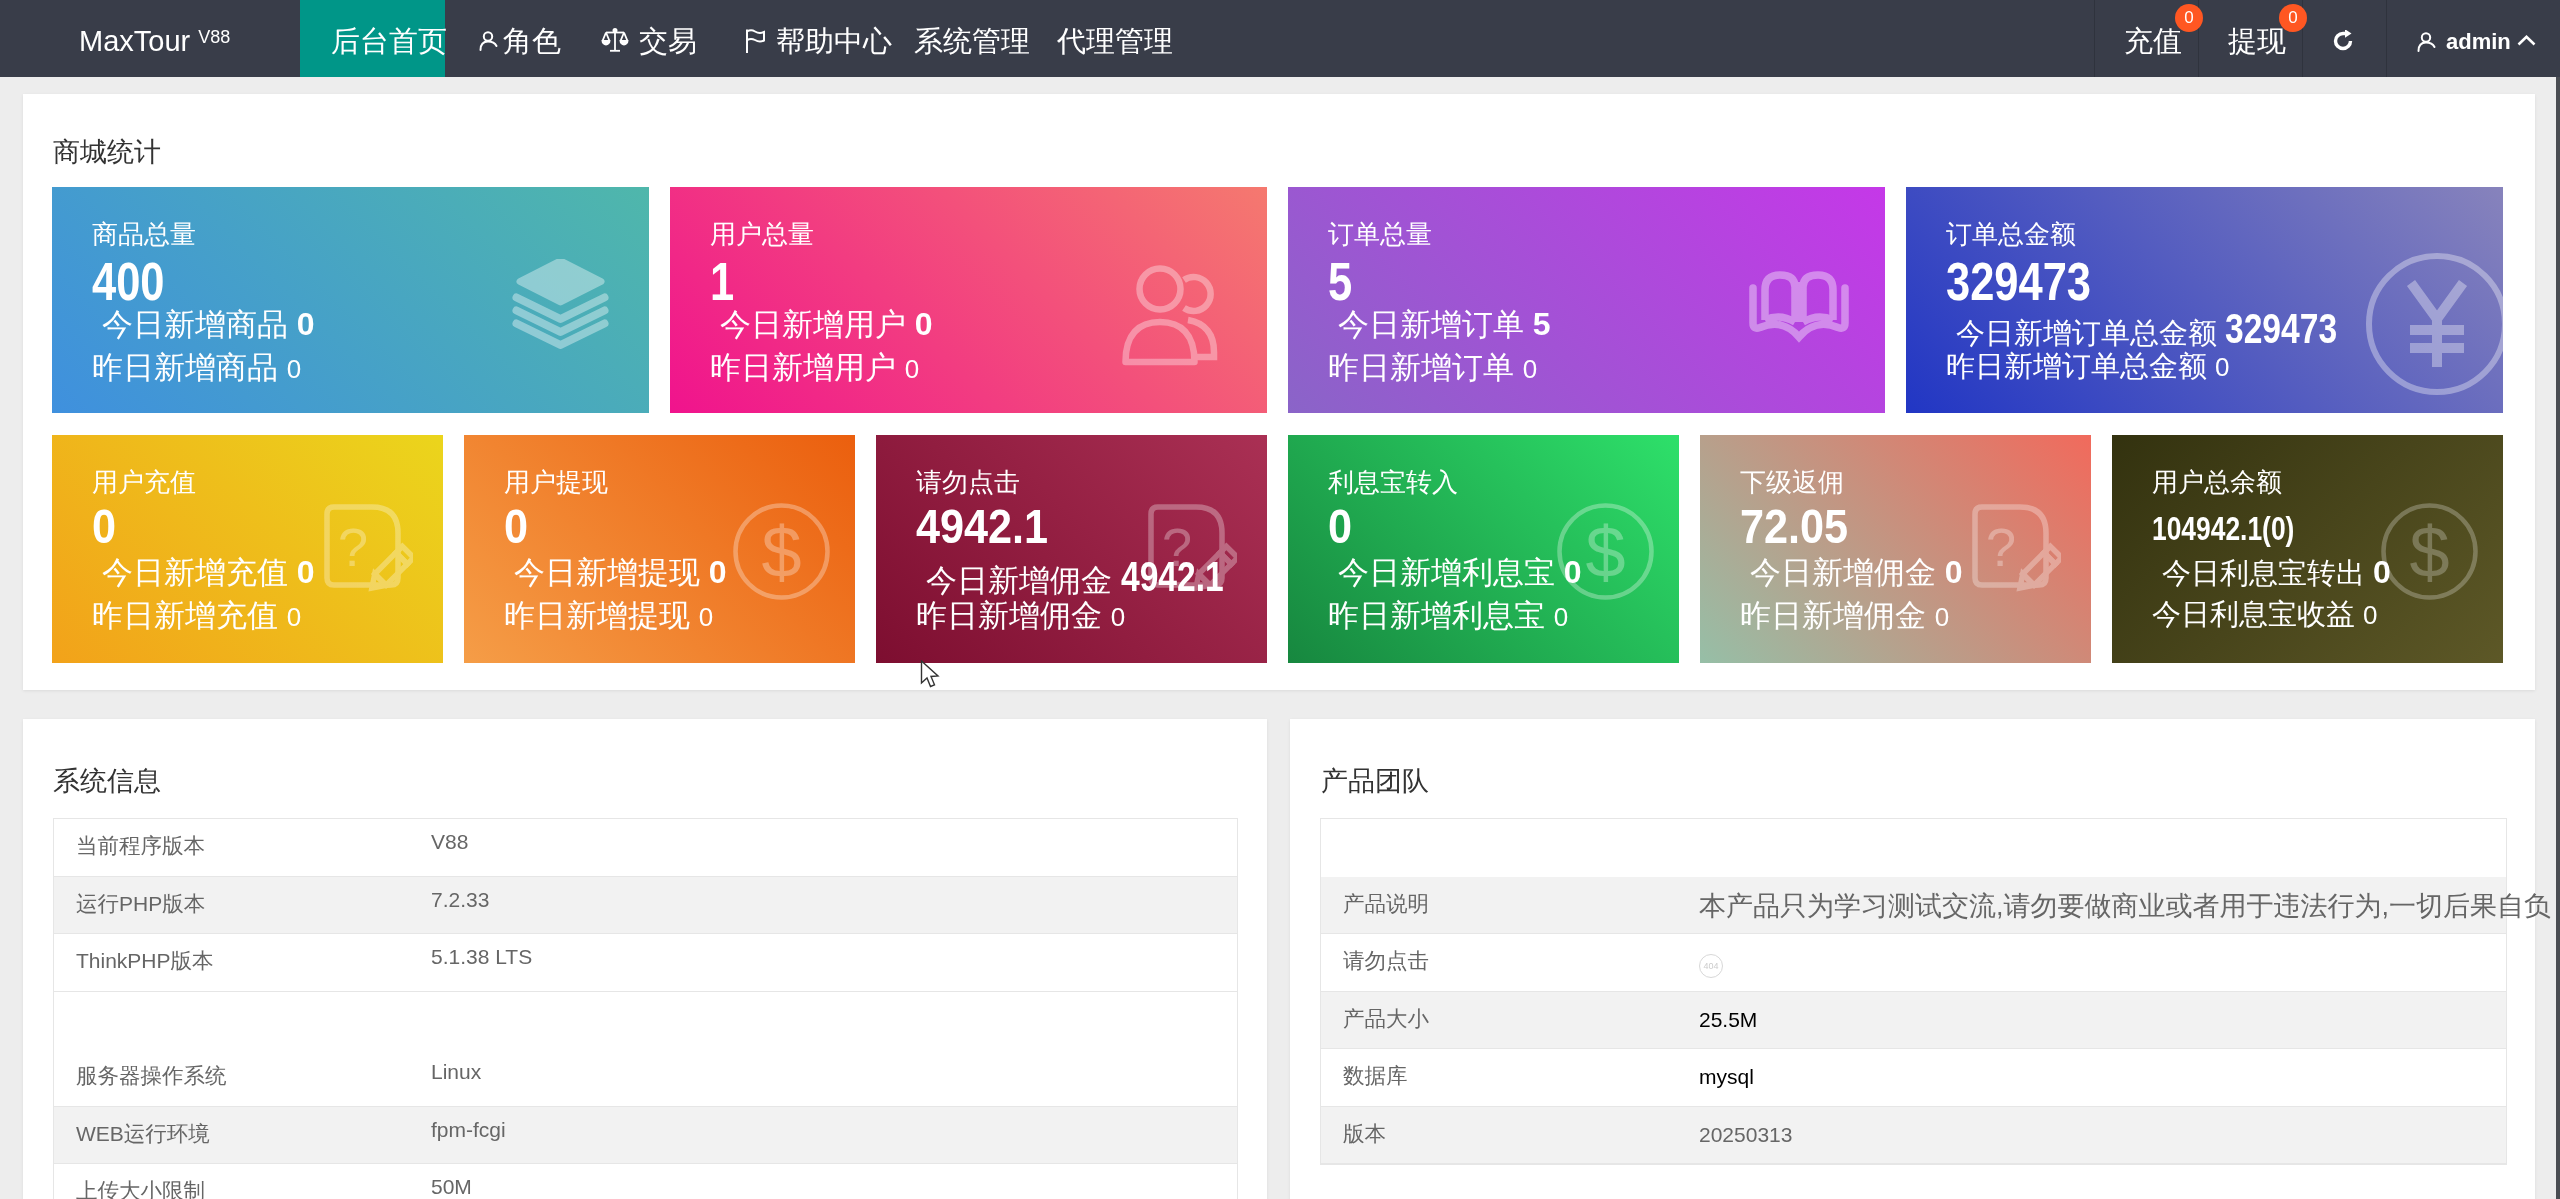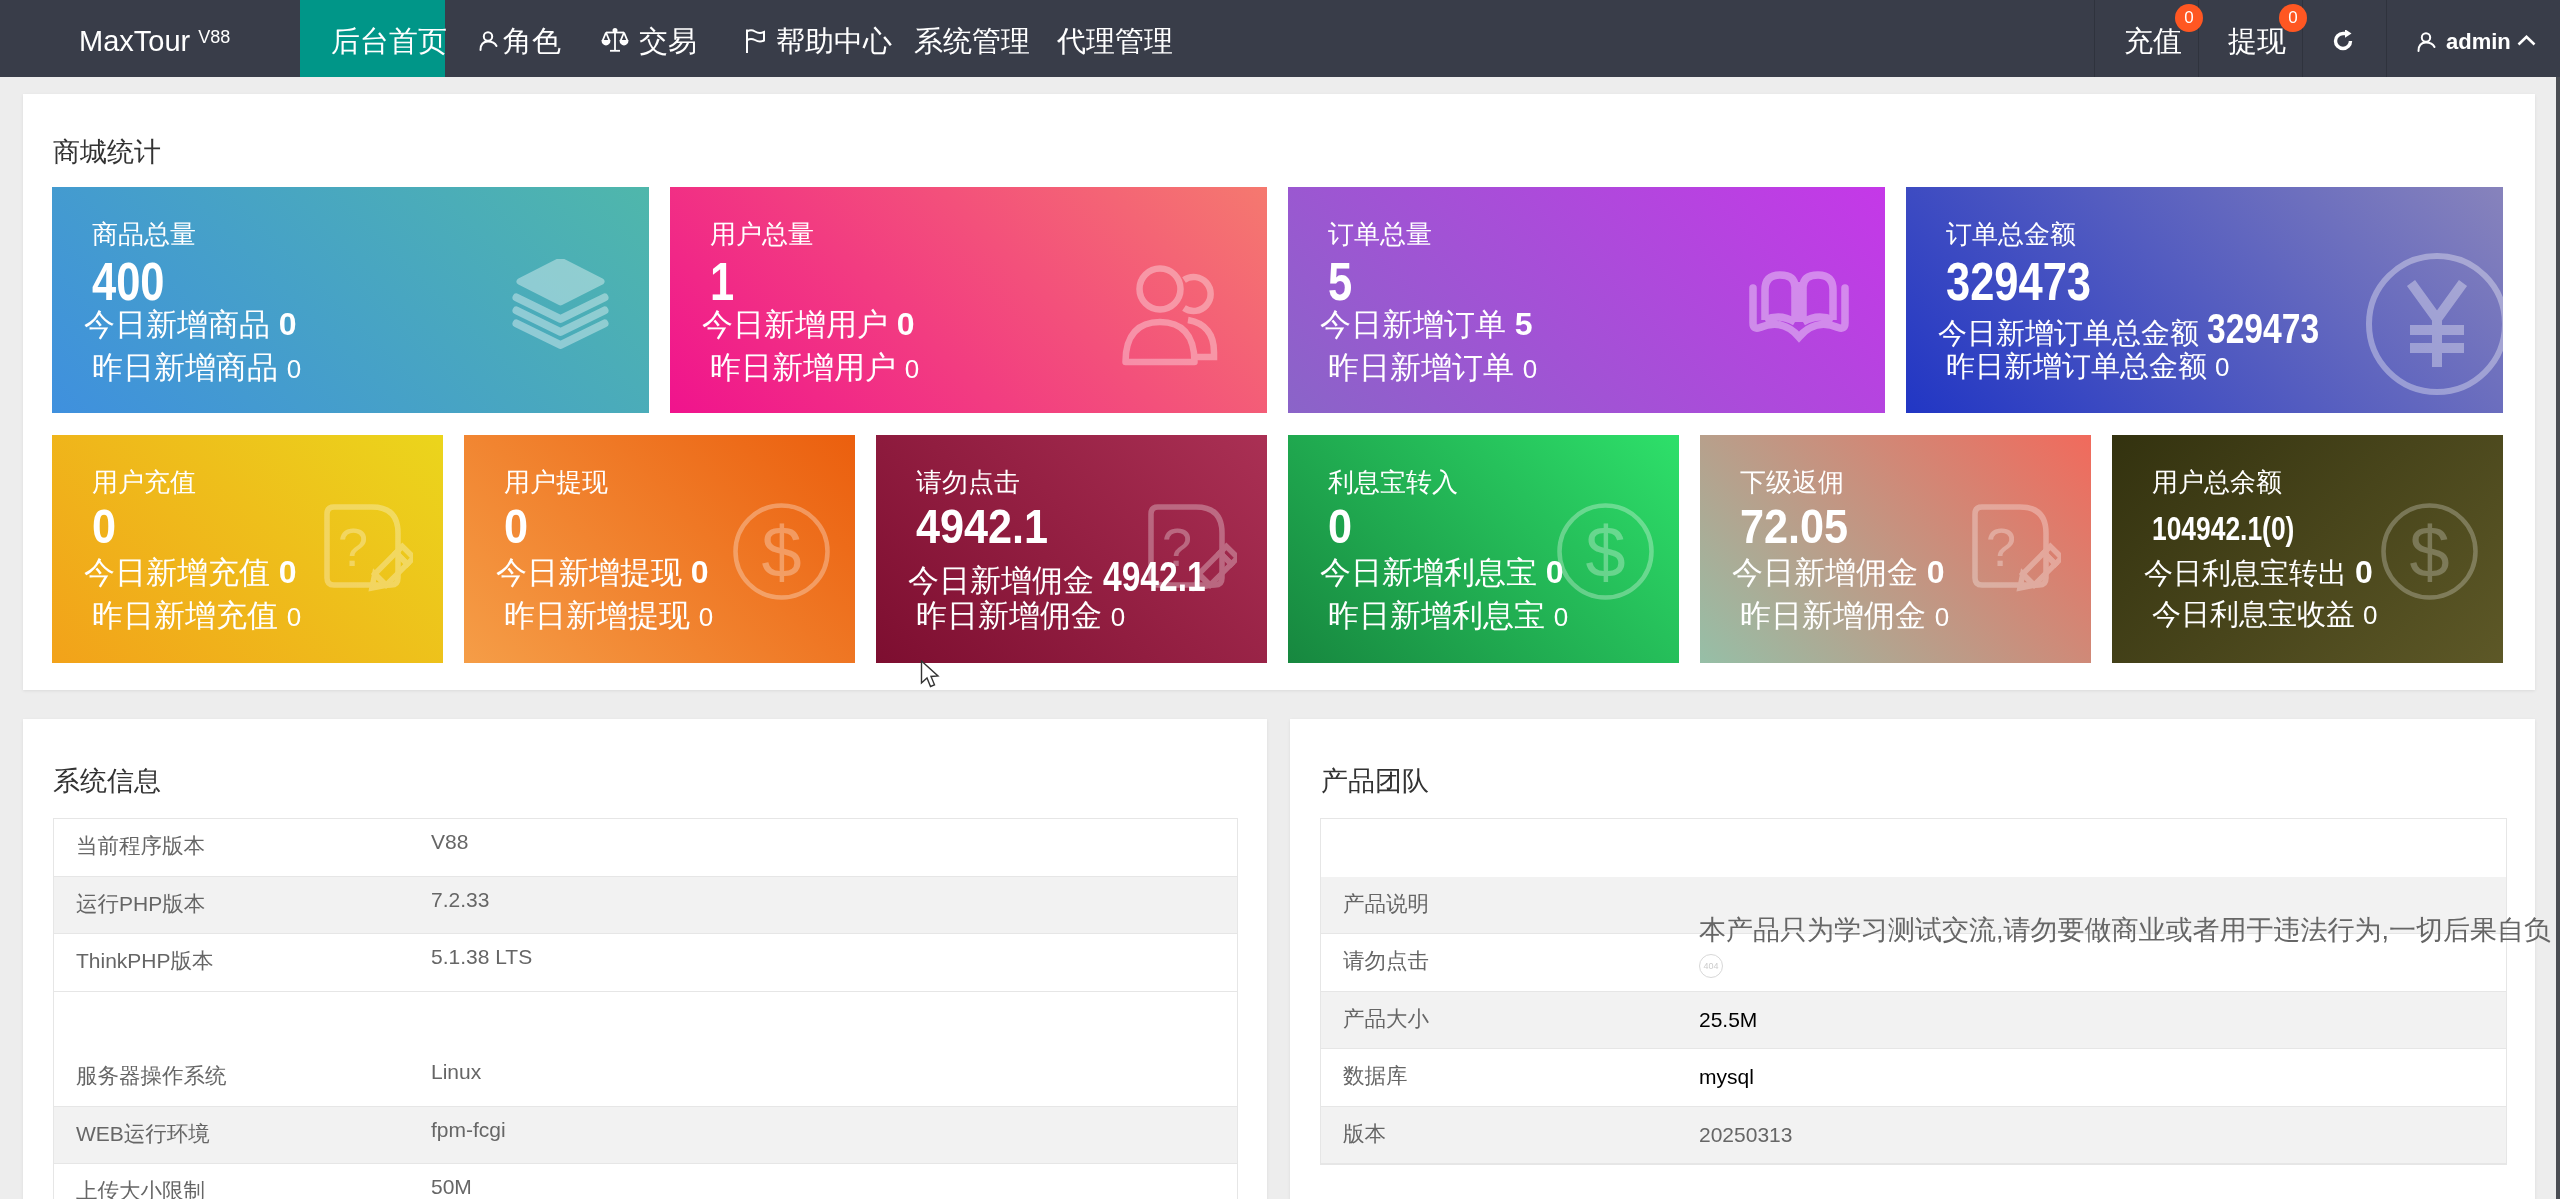--- a/index.html
+++ b/index.html
@@ -12,21 +12,21 @@
 #nav .sep{position:absolute;top:0;width:1px;height:77px;background:#2f333d;}
 .badge{position:absolute;width:28px;height:28px;border-radius:14px;background:#ff5722;color:#fff;
   font-size:17px;line-height:28px;text-align:center;letter-spacing:0;}
 
 .panel{position:absolute;background:#fff;box-shadow:0 1px 3px rgba(0,0,0,0.08);}
 .ptitle{position:absolute;font-size:27px;color:#333;letter-spacing:0;white-space:nowrap;}
 
 .card{position:absolute;color:#fff;overflow:hidden;}
 .card .ct{position:absolute;left:40px;top:30px;font-size:26px;letter-spacing:0;white-space:nowrap;}
 .card .num{position:absolute;left:40px;top:66px;font-size:53px;font-weight:bold;letter-spacing:0;transform:scaleX(.82);transform-origin:0 0;white-space:nowrap;line-height:1.1;}
-.card .l3{position:absolute;left:32px;top:121px;font-size:31px;letter-spacing:0;white-space:nowrap;line-height:1;text-align:center;}
+.card .l3{position:absolute;left:50px;top:121px;font-size:31px;letter-spacing:0;white-space:nowrap;line-height:1;text-align:center;}
 .card .l4{position:absolute;left:40px;top:165px;font-size:31px;letter-spacing:0;white-space:nowrap;line-height:1;}
 .card .l3 b{font-size:32px;letter-spacing:0;}
 .card .l4 .n{font-size:26px;letter-spacing:0;}
 .card .icon{position:absolute;opacity:1;}
 
 .tbl{position:absolute;border:1px solid #e6e6e6;}
 .trow{position:absolute;left:0;width:100%;border-bottom:1px solid #e6e6e6;box-sizing:border-box;}
 .trow.g{background:#f2f2f2;}
 .tlabel{position:absolute;left:22px;font-size:21.5px;color:#666;letter-spacing:0;white-space:nowrap;}
 .tval{position:absolute;font-size:27px;color:#666;letter-spacing:0;white-space:nowrap;}
@@ -238,21 +238,21 @@
 <div class="trow" style="top:345.0px;height:57.5px;">
 <div class="tlabel" style="top:12px;">上传大小限制</div>
 <div class="tval lat" style="left:377px;top:11px;">50M</div>
 </div>
 </div>
 <div class="panel" style="left:1290px;top:719px;width:1245px;height:600px;"></div>
 <div class="ptitle" style="left:1321px;top:763px;">产品团队</div>
 <div class="tbl" style="left:1320px;top:818px;width:1185px;height:345px;background:#fff;">
 <div class="trow g" style="top:57.5px;height:57.5px;">
 <div class="tlabel" style="top:12px;">产品说明</div>
-<div class="tval" style="left:378px;top:11px;margin-top:24px;"><span class="cjk">本产品只为学习测试交流,请勿要做商业或者用于违法行为,一切后果自负</span></div>
+<div class="tval" style="left:378px;top:11px;"><span class="cjk">本产品只为学习测试交流,请勿要做商业或者用于违法行为,一切后果自负</span></div>
 </div>
 <div class="trow" style="top:115.0px;height:57.5px;">
 <div class="tlabel" style="top:12px;">请勿点击</div>
 <div class="tval" style="left:378px;top:11px;">
         <span style="position:absolute;left:0;top:9px;width:22px;height:22px;border:1.5px solid #d8d8d8;border-radius:50%;color:#ccc;font-size:9px;line-height:22px;text-align:center;letter-spacing:0;">404</span>
       </div>
 </div>
 <div class="trow g" style="top:172.5px;height:57.5px;">
 <div class="tlabel" style="top:12px;">产品大小</div>
 <div class="tval" style="left:378px;top:11px;"><a class="lk lat">25.5M</a></div>

